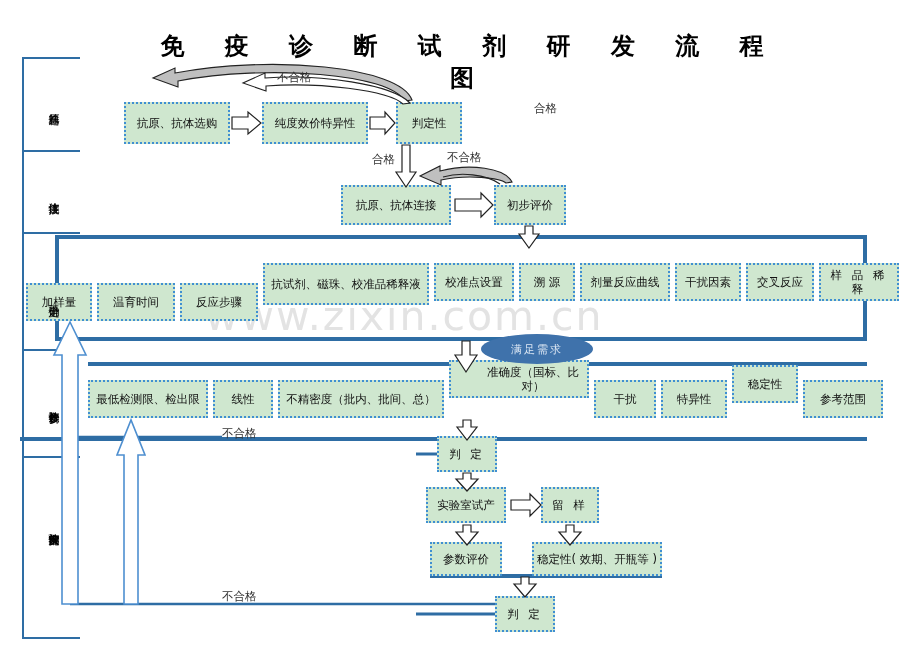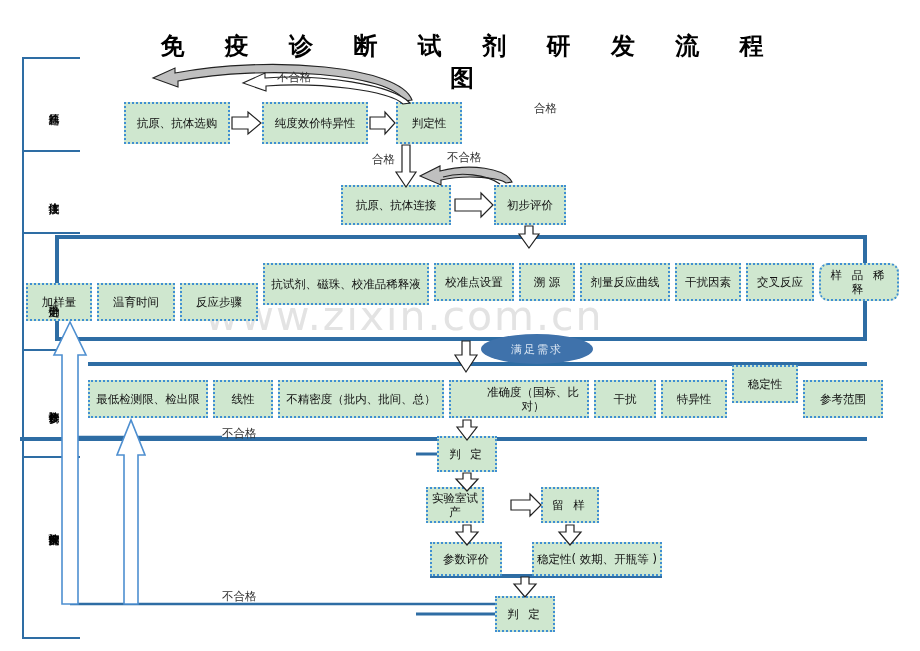--- a/index.html
+++ b/index.html
@@ -23,21 +23,21 @@
   .side-label{width:34px;text-align:center;z-index:6;
     font-family:"DejaVu Serif","Liberation Serif",serif;font-size:11px;
     line-height:14px;color:#000;
     writing-mode:vertical-rl;text-orientation:upright;white-space:nowrap;}
 
   
   .box{background:#cfe7cf;border:2px dotted #3f8fd2;
     box-sizing:border-box;display:flex;align-items:center;justify-content:center;
     font-size:11.5px;color:#111;text-align:center;line-height:14px;z-index:4;
     font-family:"DejaVu Sans","Liberation Sans",sans-serif;}
-  .box.wide-sp{letter-spacing:3px;border-radius:9px;}
+  .box.wide-sp{letter-spacing:3px;}
 
   
   .lbl{font-family:"DejaVu Serif","Liberation Serif",serif;
     font-size:11.5px;color:#333;white-space:nowrap;z-index:6;}
 
   
   #platform-frame{left:55px;top:235px;width:812px;height:106px;
     border:4px solid #2e6da4;border-bottom:none;box-sizing:border-box;z-index:2;}
   .sec-bar{background:#2e6da4;height:4px;z-index:3;}
 
@@ -98,30 +98,30 @@
 <div class="abs box wide-sp" style="left:819px;top:263px;width:80px;height:38px;">样 品 稀 释</div>
 
 <div class="abs" id="need-ellipse">满足需求</div>
 
 <div class="abs sec-bar" style="left:88px;top:362px;width:779px;"></div>
 <div class="abs sec-bar" style="left:20px;top:437px;width:847px;"></div>
 
 <div class="abs box" style="left:88px;top:380px;width:120px;height:38px;">最低检测限、检出限</div>
 <div class="abs box" style="left:213px;top:380px;width:60px;height:38px;">线性</div>
 <div class="abs box" style="left:278px;top:380px;width:166px;height:38px;">不精密度（批内、批间、总）</div>
-<div class="abs box" style="left:449px;top:380px;width:140px;height:38px;padding-left:28px;">准确度（国标、比对）</div>
+<div class="abs box" style="left:449px;top:360px;width:140px;height:38px;padding-left:28px;">准确度（国标、比对）</div>
 <div class="abs box" style="left:594px;top:380px;width:62px;height:38px;">干扰</div>
 <div class="abs box" style="left:661px;top:380px;width:66px;height:38px;">特异性</div>
 <div class="abs box" style="left:732px;top:365px;width:66px;height:38px;">稳定性</div>
 <div class="abs box" style="left:803px;top:380px;width:80px;height:38px;">参考范围</div>
 
 <div class="abs lbl" style="left:222px;top:426px;">不合格</div>
 
 <div class="abs box" style="left:437px;top:436px;width:60px;height:36px;letter-spacing:3px;">判 定</div>
-<div class="abs box" style="left:426px;top:487px;width:58px;height:36px;">实验室试产</div>
+<div class="abs box" style="left:426px;top:487px;width:80px;height:36px;">实验室试产</div>
 <div class="abs box" style="left:541px;top:487px;width:58px;height:36px;letter-spacing:3px;text-align:center;">留 样</div>
 <div class="abs box" style="left:430px;top:542px;width:72px;height:34px;">参数评价</div>
 <div class="abs box" style="left:532px;top:542px;width:130px;height:34px;">稳定性( 效期、开瓶等 )</div>
 <div class="abs box" style="left:495px;top:596px;width:60px;height:36px;letter-spacing:3px;">判 定</div>
 
 <div class="abs sec-bar" style="left:430px;top:574px;width:232px;"></div>
 <div class="abs lbl" style="left:222px;top:589px;">不合格</div>
 
 <svg class="ov" viewBox="0 0 920 651">
   <defs>

